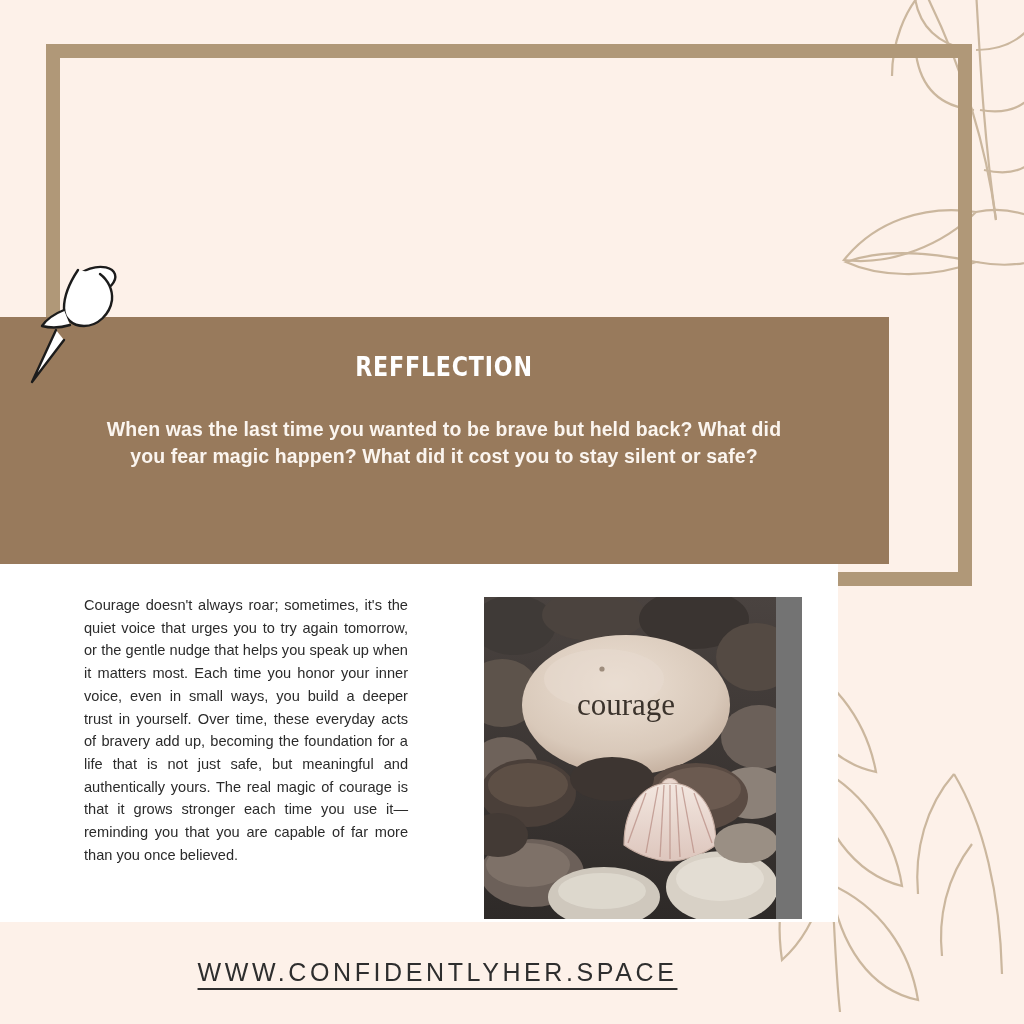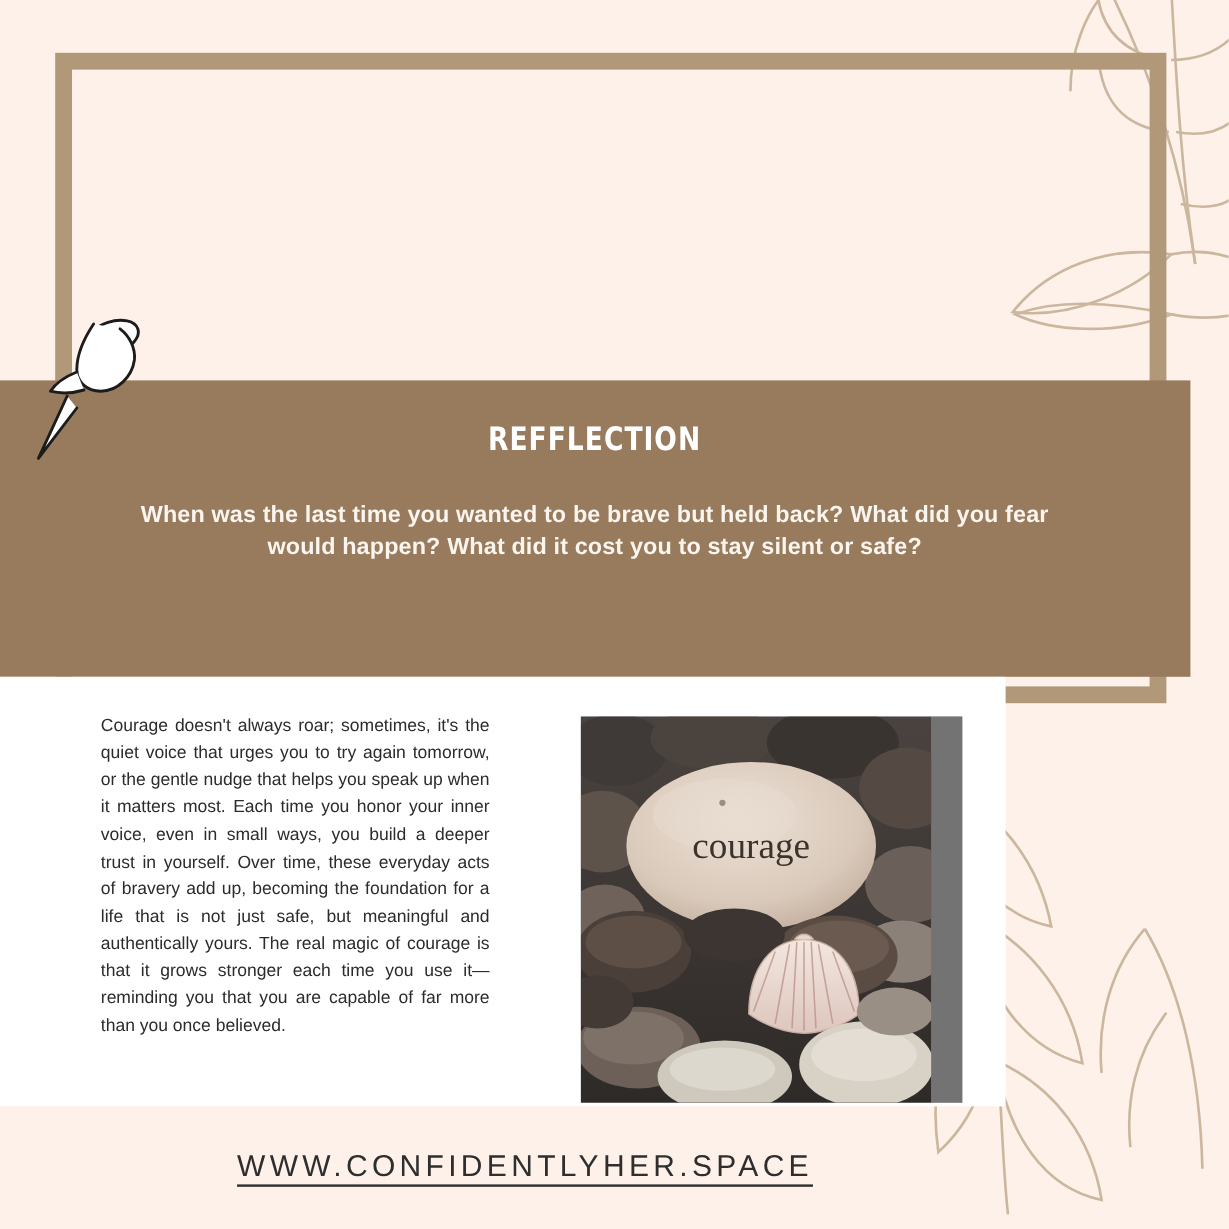--- a/index.html
+++ b/index.html
@@ -51,21 +51,21 @@
     border: 14px solid #b09878;
     box-sizing: border-box;
     background: transparent;
   }
 
   
   .banner {
     position: absolute;
     left: 0;
     top: 317px;
-    width: 992px;
+    width: 889px;
     height: 247px;
     background: #987a5c;
     color: #ffffff;
     box-sizing: border-box;
     padding: 26px 95px 0 94px;
     text-align: center;
   }
   .banner-title {
     font-family: "DejaVu Sans", sans-serif;
     font-weight: bold;
@@ -179,21 +179,21 @@
       <path d="M300 180 C330 230 346 300 348 380"></path>
       <path d="M300 180 C272 212 260 256 264 300"></path>
       <path d="M318 250 C292 284 284 324 288 362"></path>
     </g>
   </svg>
 
   <div class="frame"></div>
 
   <div class="banner">
     <div class="banner-title">REFFLECTION</div>
-    <div class="banner-text">When was the last time you wanted to be brave but held back? What did you fear would happen? What did it cost you to stay silent or safe?</div>
+    <div class="banner-text">When was the last time you wanted to be brave but held back? What did you fear magic happen? What did it cost you to stay silent or safe?</div>
   </div>
 
   <svg class="pin" viewBox="0 0 110 140">
     <g fill="#ffffff" stroke="#1c1c1c" stroke-width="2.4" stroke-linejoin="round" stroke-linecap="round">
       <ellipse cx="74" cy="33" rx="22" ry="13" transform="rotate(-18 74 33)"></ellipse>
       <path d="M58 22 C50 34 44 48 44 60 C44 70 52 78 64 78 C78 78 90 66 92 52 C93 42 88 32 80 26"></path>
       <path d="M44 62 C34 66 26 72 22 78 C30 80 40 80 50 77"></path>
       <path d="M36 82 L12 134 L44 92" fill="#ffffff"></path>
     </g>
   </svg>

